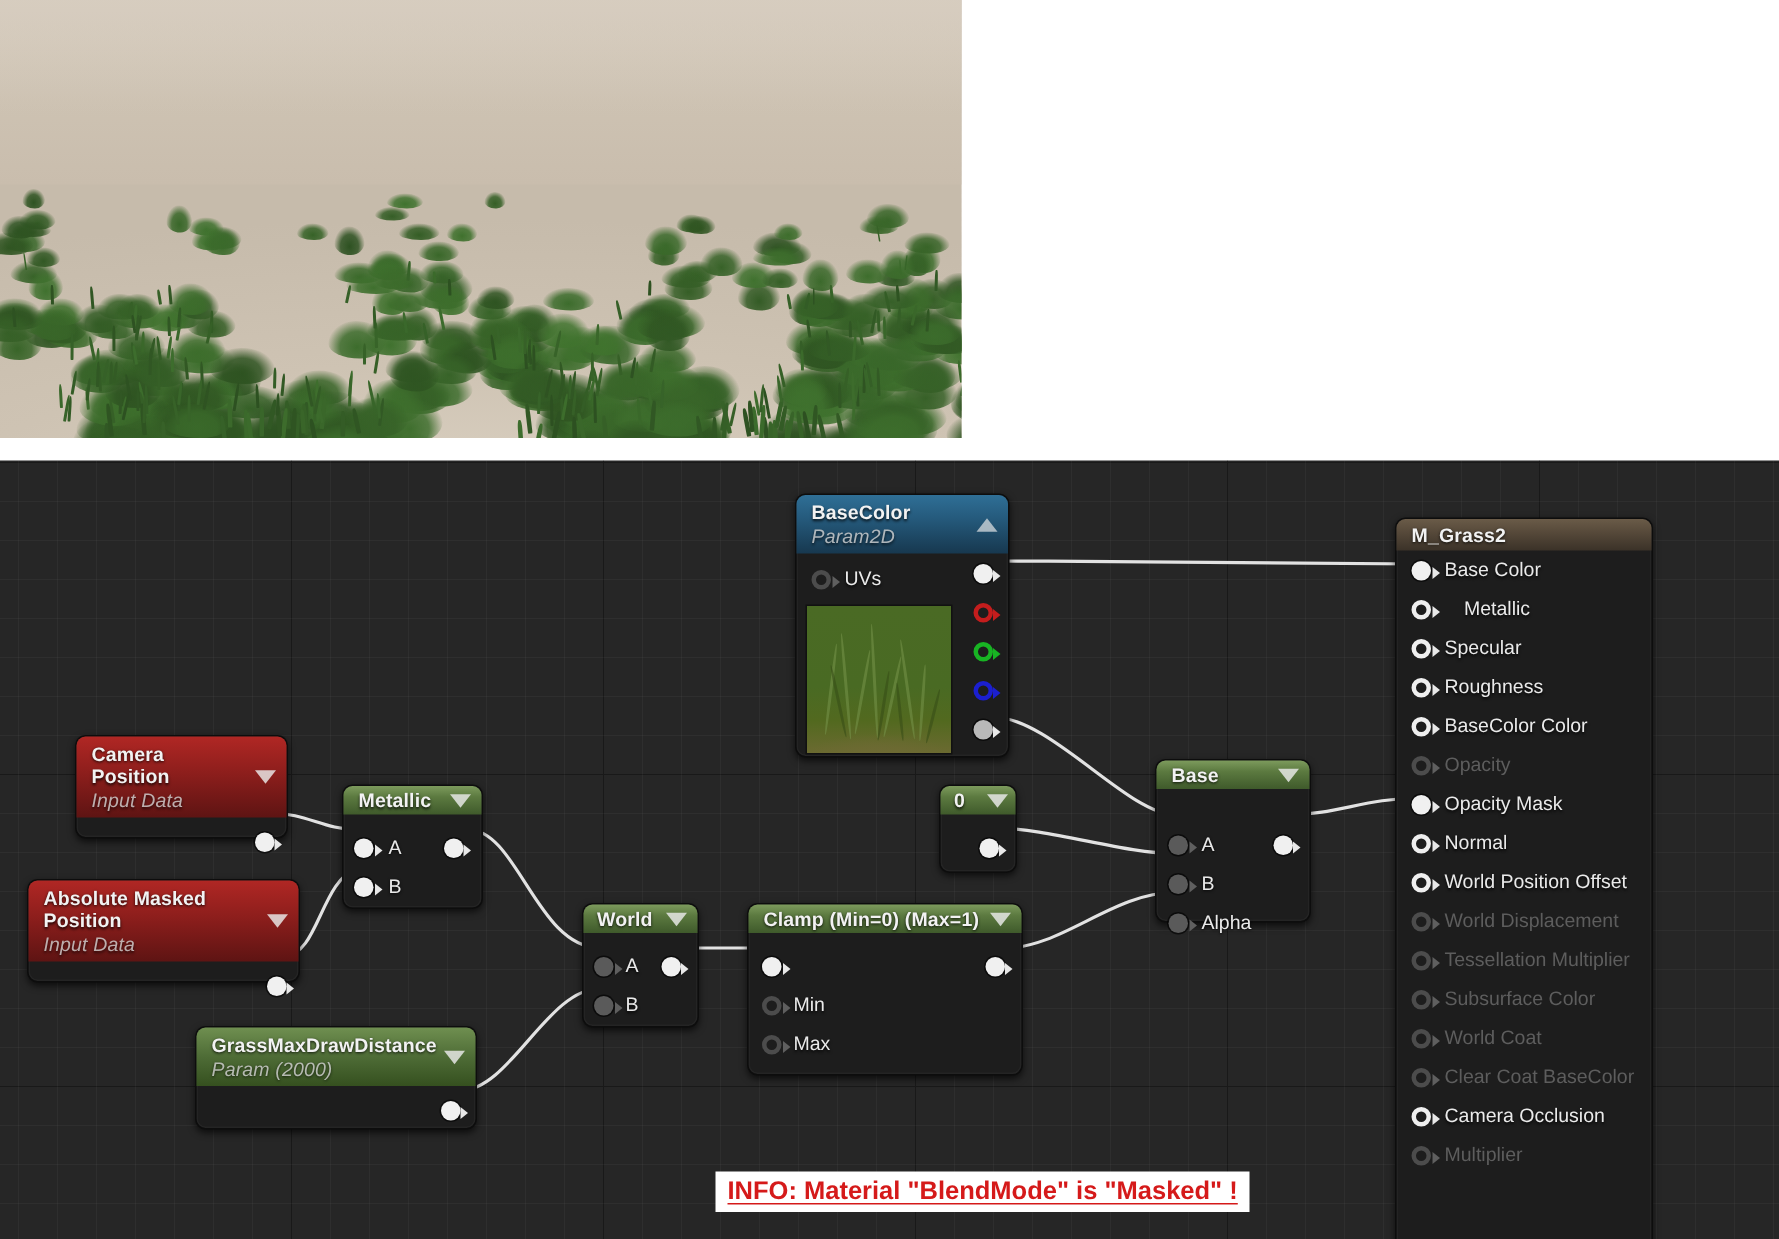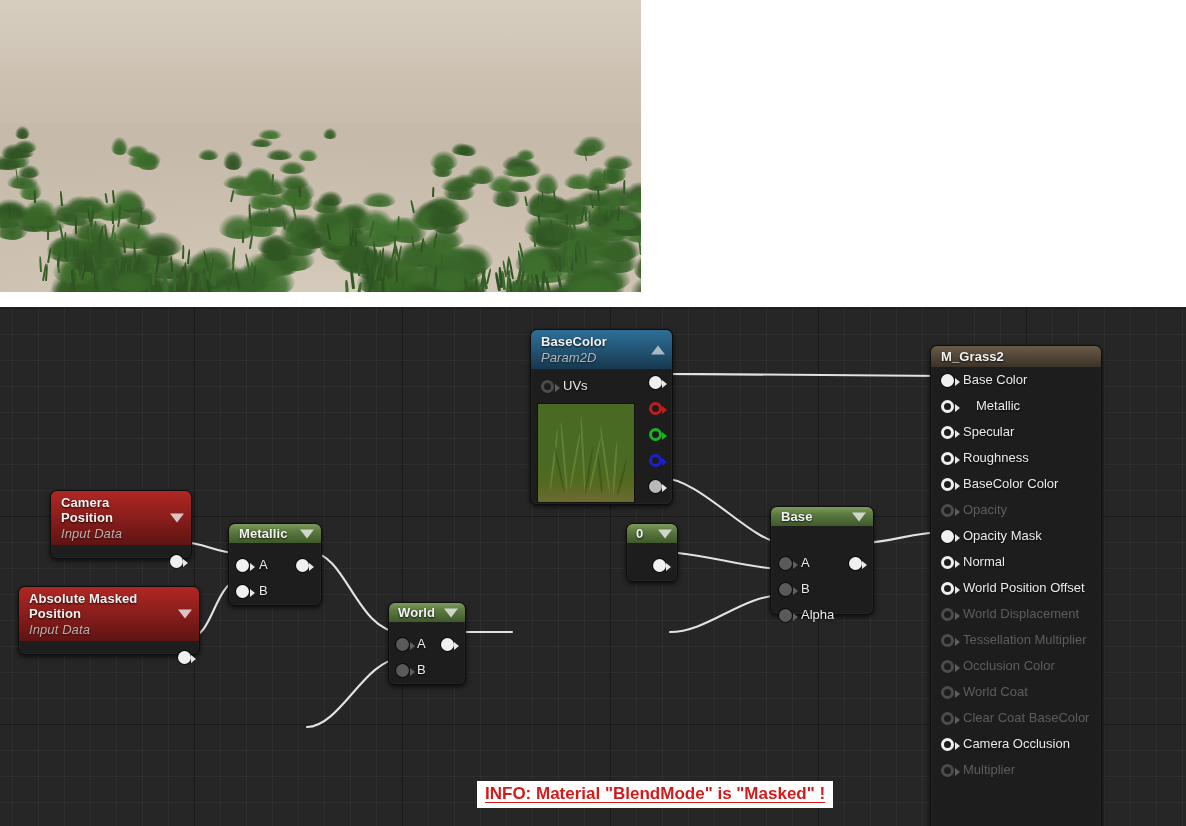--- a/index.html
+++ b/index.html
@@ -706,20 +706,31 @@
         <span>Absolute Masked Position</span>
         <span class="sub">Input Data</span>
         <span class="tri"></span>
       </div>
       <div class="body" style="height:22px;">
         <span class="pin filled" style="right:8px;top:10px;"></span>
         <span class="arrow out" style="right:3px;top:14px;"></span>
       </div>
     </div>
 
+    <div class="node" style="left:130px;top:377px;width:186px;height:67px;">
+      <div class="hdr hdr-green-s">
+        <span>GrassMaxDrawDistance</span>
+        <span class="sub">Param (2000)</span>
+        <span class="tri"></span>
+      </div>
+      <div class="body" style="height:22px;">
+        <span class="pin filled" style="right:10px;top:10px;"></span>
+        <span class="arrow out" style="right:5px;top:14px;"></span>
+      </div>
+    </div>
 
     <div class="node" style="left:228px;top:216px;width:92px;height:81px;">
       <div class="hdr hdr-green" style="padding:2px 26px 2px 10px;">
         <span>Metallic</span>
         <span class="tri"></span>
       </div>
       <div class="body" style="height:55px;">
         <span class="pin filled" style="left:7px;top:16px;"></span>
         <span class="arrow out" style="left:21px;top:20px;"></span>
         <span class="plabel" style="left:30px;top:14px;">A</span>
@@ -741,20 +752,38 @@
         <span class="arrow outd" style="left:21px;top:20px;"></span>
         <span class="plabel" style="left:28px;top:14px;">A</span>
         <span class="pin dim" style="left:7px;top:42px;"></span>
         <span class="arrow outd" style="left:21px;top:46px;"></span>
         <span class="plabel" style="left:28px;top:40px;">B</span>
         <span class="pin filled" style="right:11px;top:16px;"></span>
         <span class="arrow out" style="right:6px;top:20px;"></span>
       </div>
     </div>
 
+    <div class="node" style="left:498px;top:295px;width:182px;height:113px;">
+      <div class="hdr hdr-green" style="padding:2px 26px 2px 10px;">
+        <span>Clamp (Min=0) (Max=1)</span>
+        <span class="tri"></span>
+      </div>
+      <div class="body" style="height:87px;">
+        <span class="pin filled" style="left:9px;top:16px;"></span>
+        <span class="arrow out" style="left:23px;top:20px;"></span>
+        <span class="pin dimh" style="left:9px;top:42px;"></span>
+        <span class="arrow outd" style="left:23px;top:46px;"></span>
+        <span class="plabel" style="left:30px;top:40px;">Min</span>
+        <span class="pin dimh" style="left:9px;top:68px;"></span>
+        <span class="arrow outd" style="left:23px;top:72px;"></span>
+        <span class="plabel" style="left:30px;top:66px;">Max</span>
+        <span class="pin filled" style="right:11px;top:16px;"></span>
+        <span class="arrow out" style="right:6px;top:20px;"></span>
+      </div>
+    </div>
 
     <div class="node" style="left:626px;top:216px;width:50px;height:57px;">
       <div class="hdr hdr-green" style="padding:2px 20px 2px 9px;">
         <span>0</span>
         <span class="tri" style="right:5px;"></span>
       </div>
       <div class="body" style="height:32px;">
         <span class="pin filled" style="right:11px;top:16px;"></span>
         <span class="arrow out" style="right:6px;top:20px;"></span>
       </div>
@@ -851,21 +880,21 @@
           <span class="arrow out" style="left: 24px; top: 219px;"></span>
           <span class="plabel" style="left: 32px; top: 213px;">World Position Offset</span>
           <span class="pin dimh" style="left: 10px; top: 241px;"></span>
           <span class="arrow outd" style="left: 24px; top: 245px;"></span>
           <span class="plabel off" style="left: 32px; top: 239px;">World Displacement</span>
           <span class="pin dimh" style="left: 10px; top: 267px;"></span>
           <span class="arrow outd" style="left: 24px; top: 271px;"></span>
           <span class="plabel off" style="left: 32px; top: 265px;">Tessellation Multiplier</span>
           <span class="pin dimh" style="left: 10px; top: 293px;"></span>
           <span class="arrow outd" style="left: 24px; top: 297px;"></span>
-          <span class="plabel off" style="left: 32px; top: 291px;">Occlusion Color</span>
+          <span class="plabel off" style="left: 32px; top: 291px;">Subsurface Color</span>
           <span class="pin dimh" style="left: 10px; top: 319px;"></span>
           <span class="arrow outd" style="left: 24px; top: 323px;"></span>
           <span class="plabel off" style="left: 32px; top: 317px;">World Coat</span>
           <span class="pin dimh" style="left: 10px; top: 345px;"></span>
           <span class="arrow outd" style="left: 24px; top: 349px;"></span>
           <span class="plabel off" style="left: 32px; top: 343px;">Clear Coat BaseColor</span>
           <span class="pin hollow" style="left: 10px; top: 371px;"></span>
           <span class="arrow out" style="left: 24px; top: 375px;"></span>
           <span class="plabel" style="left: 32px; top: 369px;">Camera Occlusion</span>
           <span class="pin dimh" style="left: 10px; top: 397px;"></span>

